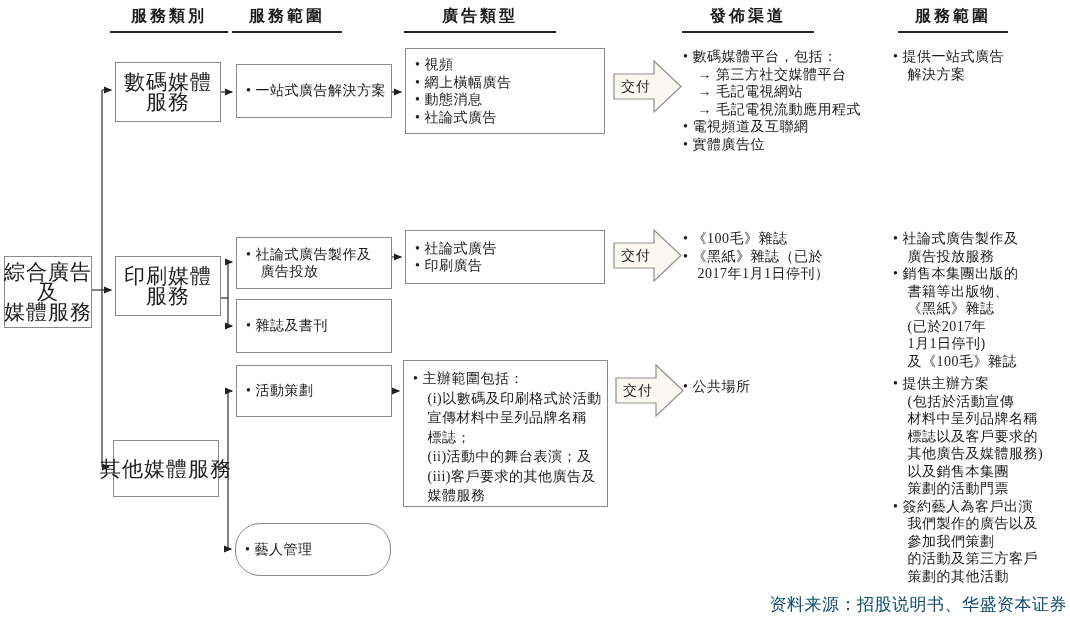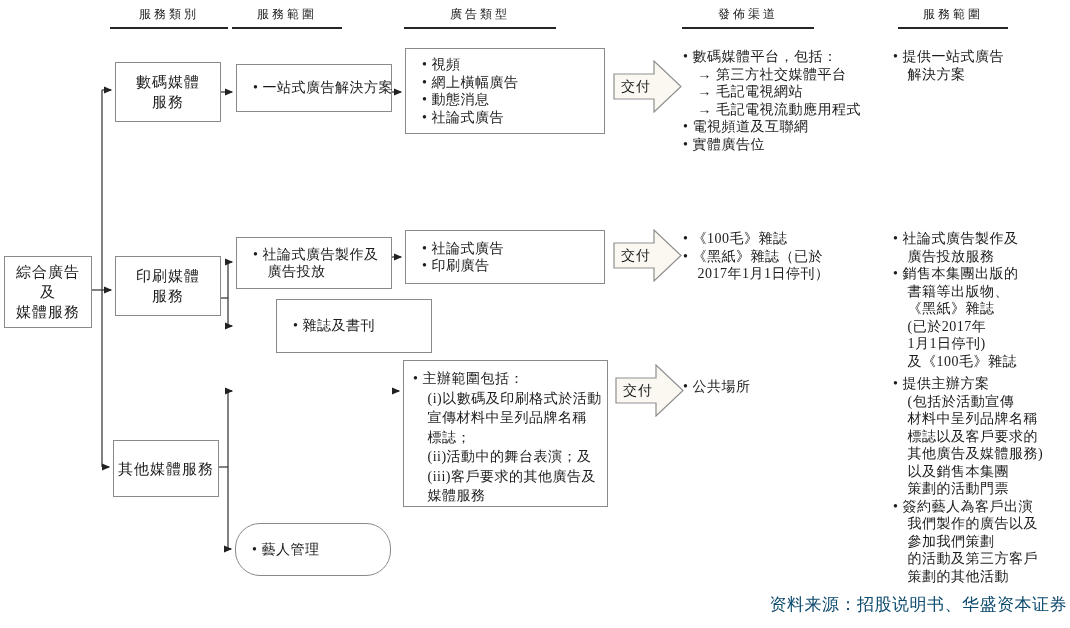--- a/index.html
+++ b/index.html
@@ -4,51 +4,51 @@
 <style>
   html,body { margin:0; padding:0; background:#ffffff; }
   .canvas {
     position:relative; width:1070px; height:628px; background:#ffffff;
     font-family:"Liberation Serif","DejaVu Serif",serif; color:#1b1b1b;
     overflow:hidden;
   }
   svg.connectors { position:absolute; left:0; top:0; width:1070px; height:628px; pointer-events:none; }
 
   .col-header {
-    position:absolute; top:6px; text-align:center; font-weight:normal;
-    font-size:12px; letter-spacing:3px; padding-bottom:4px;
+    position:absolute; top:6px; text-align:center; font-weight:bold;
+    font-size:16px; letter-spacing:3px; padding-bottom:4px;
     border-bottom:2px solid #262626; white-space:pre;
   }
   #h1 { left:110px; width:118px; }
   #h2 { left:232px; width:110px; }
   #h3 { left:404px; width:152px; }
   #h4 { left:682px; width:132px; }
   #h5 { left:898px; width:110px; }
 
   .box {
     position:absolute; box-sizing:border-box; background:#ffffff;
     border:1px solid #8a8a8a; font-size:14px; letter-spacing:0.5px;
   }
   .ccenter {
     display:flex; align-items:center; justify-content:center;
-    text-align:center; white-space:pre; line-height:20px; font-size:15px; letter-spacing:1px;
+    text-align:center; white-space:pre; line-height:20px; font-size:21px; letter-spacing:1px;
   }
   .vcenter-left {
     display:flex; align-items:center; white-space:pre;
-    line-height:17.5px; padding-left:16px;
+    line-height:17.5px; padding-left:9px;
   }
   .top-left { white-space:pre; line-height:19.5px; padding:8px 4px 0 9px; }
 
   #root-box       { left:4px;   top:256px; width:88px;  height:72px; }
   #cat-digital    { left:115px; top:62px;  width:106px; height:60px; }
   #cat-print      { left:115px; top:256px; width:106px; height:60px; }
   #cat-other      { left:113px; top:440px; width:106px; height:57px; }
-  #scope-digital  { left:236px; top:64px;  width:156px; height:48px; }
+  #scope-digital  { left:236px; top:64px;  width:156px; height:54px; }
   #scope-print1   { left:236px; top:237px; width:156px; height:52px; }
-  #scope-print2   { left:236px; top:299px; width:156px; height:54px;margin-left:40px; }
+  #scope-print2   { left:236px; top:299px; width:156px; height:54px; }
   #scope-other1   { left:236px; top:365px; width:156px; height:52px; }
   #scope-other2   { left:235px; top:523px; width:156px; height:53px;border-radius:25px; }
   #types-digital  { left:405px; top:48px;  width:200px; height:86px; }
   #types-print    { left:405px; top:230px; width:200px; height:54px; }
   #types-other    { left:403px; top:360px; width:205px; height:147px; }
 
   .deliver-arrow { position:absolute; width:70px; height:53px; }
   #deliver-1 { left:613px; top:60px; }
   #deliver-2 { left:613px; top:229px; }
   #deliver-3 { left:615px; top:364px; }
@@ -122,20 +122,21 @@
   <div class="box ccenter" id="cat-digital">數碼媒體
 服務</div>
   <div class="box ccenter" id="cat-print">印刷媒體
 服務</div>
   <div class="box ccenter" id="cat-other">其他媒體服務</div>
 
   <div class="box vcenter-left" id="scope-digital">• 一站式廣告解決方案</div>
   <div class="box vcenter-left" id="scope-print1">• 社論式廣告製作及
 　廣告投放</div>
   <div class="box vcenter-left" id="scope-print2">• 雜誌及書刊</div>
+  <div class="box vcenter-left" id="scope-other1">• 活動策劃</div>
   <div class="box vcenter-left" id="scope-other2">• 藝人管理</div>
 
   <div class="box vcenter-left" id="types-digital">• 視頻
 • 網上橫幅廣告
 • 動態消息
 • 社論式廣告</div>
   <div class="box vcenter-left" id="types-print">• 社論式廣告
 • 印刷廣告</div>
   <div class="box top-left" id="types-other">• 主辦範圍包括：
 　(i)以數碼及印刷格式於活動

